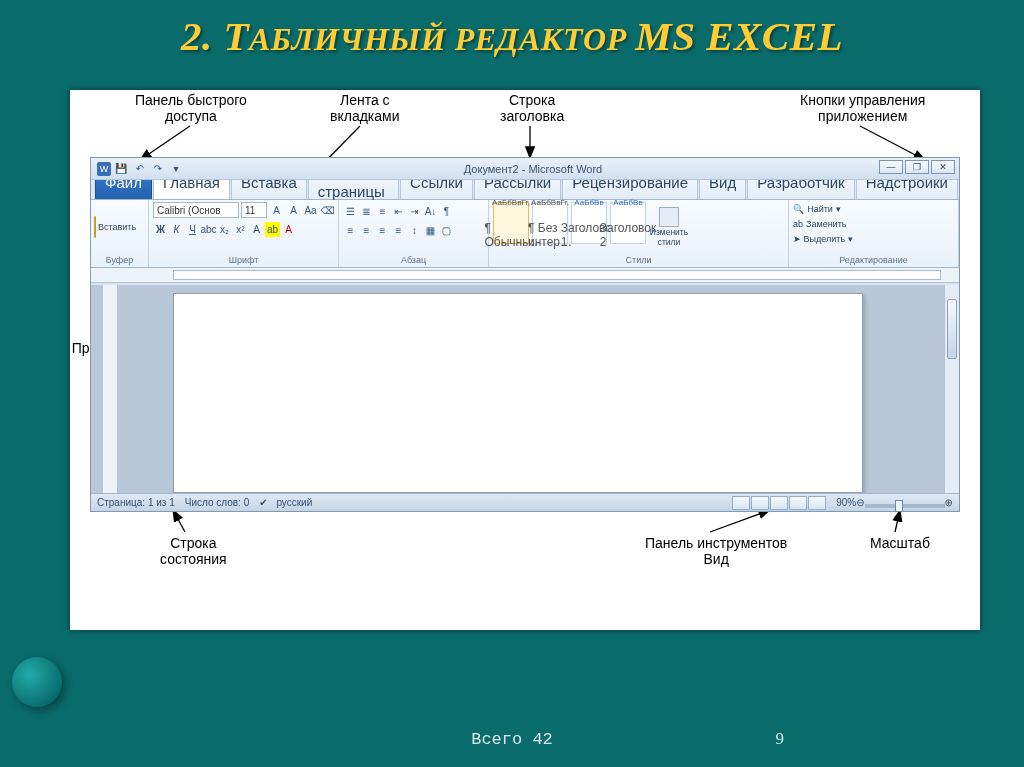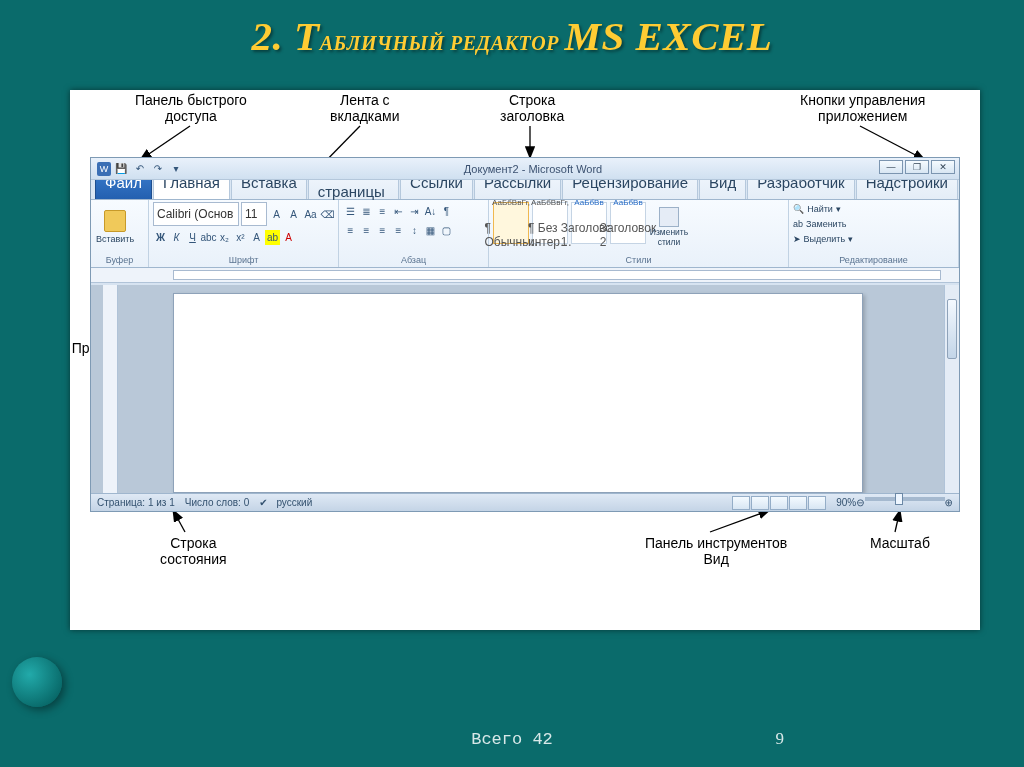--- a/index.html
+++ b/index.html
@@ -10,21 +10,21 @@
     position: relative; overflow: hidden;
   }
   .slide-title {
     position: absolute; top: 12px; left: 0; right: 0;
     text-align: center; color: #ffcc33;
     font-size: 41px; font-weight: bold; font-style: italic;
     text-shadow: 2px 2px 3px rgba(0,0,0,.4);
     letter-spacing: .5px;
     font-family: "Times New Roman", serif;
   }
-  .slide-title .sm { font-size: 20px; }
+  .slide-title .sm { font-size: 32px; }
   .panel {
     position: absolute; left: 70px; top: 90px;
     width: 910px; height: 540px; background: #fff;
     box-shadow: 0 0 6px rgba(0,0,0,.5);
   }
   .panel svg { position:absolute; top:0; left:0; pointer-events:none; }
   .callout {
     position: absolute; text-align: center;
     font-size: 14px; color: #000; line-height: 1.15;
     white-space: pre-line;
@@ -89,30 +89,30 @@
     border-right:1px solid #c1d2e3; height:100%;
     display:flex; flex-direction:column;
     padding:2px 4px 0; position:relative;
   }
   .grp-body { flex:1; display:flex; gap:3px; align-items:flex-start; flex-wrap:wrap; }
   .grp-label {
     font-size:9px; color:#5a7390; text-align:center;
     height:13px; line-height:13px;
   }
   .btn-lg {
-    width:40px; height:50px; display:flex; flex-direction:column;
+    width:40px; height:50px; display:flex; flex-direction:row;
     align-items:center; justify-content:center; font-size:9px;
     color:#2b4662; gap:2px;
   }
   .btn-lg .ic { width:22px; height:22px; background:#f0c95a;
     border:1px solid #c79a2a; border-radius:2px; }
   .font-row { display:flex; gap:2px; align-items:center; }
   .combo {
-    height:24px; border:1px solid #a8bad0; background:#fff;
-    font-size:12px; display:flex; align-items:center; padding:4px 3px;
+    height:16px; border:1px solid #a8bad0; background:#fff;
+    font-size:10px; display:flex; align-items:center; padding:4px 3px;
     color:#333;
   }
   .mini-btn {
     width:15px; height:15px; display:flex; align-items:center;
     justify-content:center; color:#34567a; font-size:10px;
   }
   .mini-row { display:flex; gap:1px; margin-top:2px; }
   .style-box {
     width:36px; height:42px; border:1px solid #c5d4e4;
     background:#fff; display:flex; flex-direction:column;
@@ -155,21 +155,21 @@
     background:linear-gradient(#dfe9f5,#c4d4e6);
     border-top:1px solid #9fb6ce;
     display:flex; align-items:center; font-size:10px;
     color:#33516f; padding:0 6px; gap:10px;
   }
   .statusbar .spacer { flex:1; }
   .status-item { display:flex; gap:3px; align-items:center; }
   .view-btns { display:flex; gap:1px; }
   .view-btn { width:18px; height:14px; border:1px solid #94adc7;
     background:linear-gradient(#f4faff,#d8e6f3); }
-  .zoom { display:flex; align-items:flex-start; }
+  .zoom { display:flex; align-items:flex-end; }
   .zoom-track { width:80px; height:4px; background:#a5b9cf; position:relative; }
   .zoom-thumb { position:absolute; left:30px; top:-4px; width:8px;
     height:12px; background:#eef6ff; border:1px solid #6b88a6; }
   .footer {
     position:absolute; bottom:18px; left:0; right:0;
     text-align:center; color:#d8e8e8; font-size:17px;
     font-family:Liberation Mono, monospace;
   }
   .page-num {
     position:absolute; bottom:18px; right:240px;

